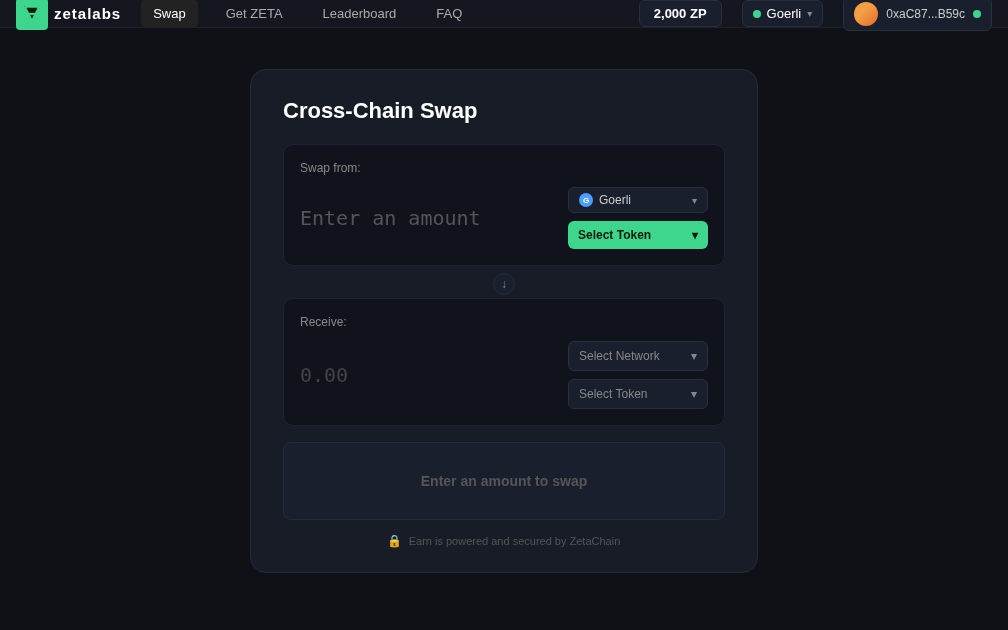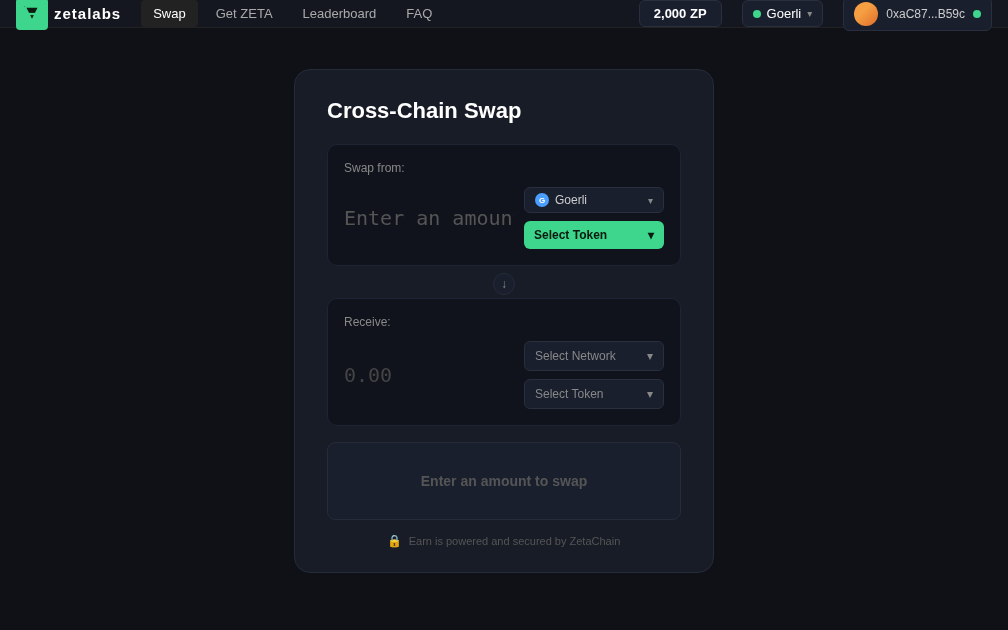--- a/index.html
+++ b/index.html
@@ -39,21 +39,21 @@
     .logo-box svg { width: 22px; height: 22px; }
     .logo-text {
       font-size: 15px;
       font-weight: 700;
       color: #fff;
       letter-spacing: 1px;
     }
     .nav-links {
       display: flex;
       align-items: center;
-      gap: 6px;
+      gap: 16px;
       flex: 1;
     }
     .nav-link {
       color: #aaa;
       font-size: 13px;
       padding: 6px 12px;
       border-radius: 4px;
       cursor: pointer;
       text-decoration: none;
     }
@@ -127,21 +127,21 @@
       align-items: center;
       justify-content: center;
       height: calc(630px - 44px);
     }
 
     .swap-card {
       background: #181c27;
       border: 1px solid #252b3b;
       border-radius: 16px;
       padding: 28px 32px 24px;
-      width: 420px;
+      width: 508px;
     }
     .swap-card-title {
       font-size: 22px;
       font-weight: 700;
       color: #fff;
       margin-bottom: 20px;
     }
 
     
     .swap-section {

